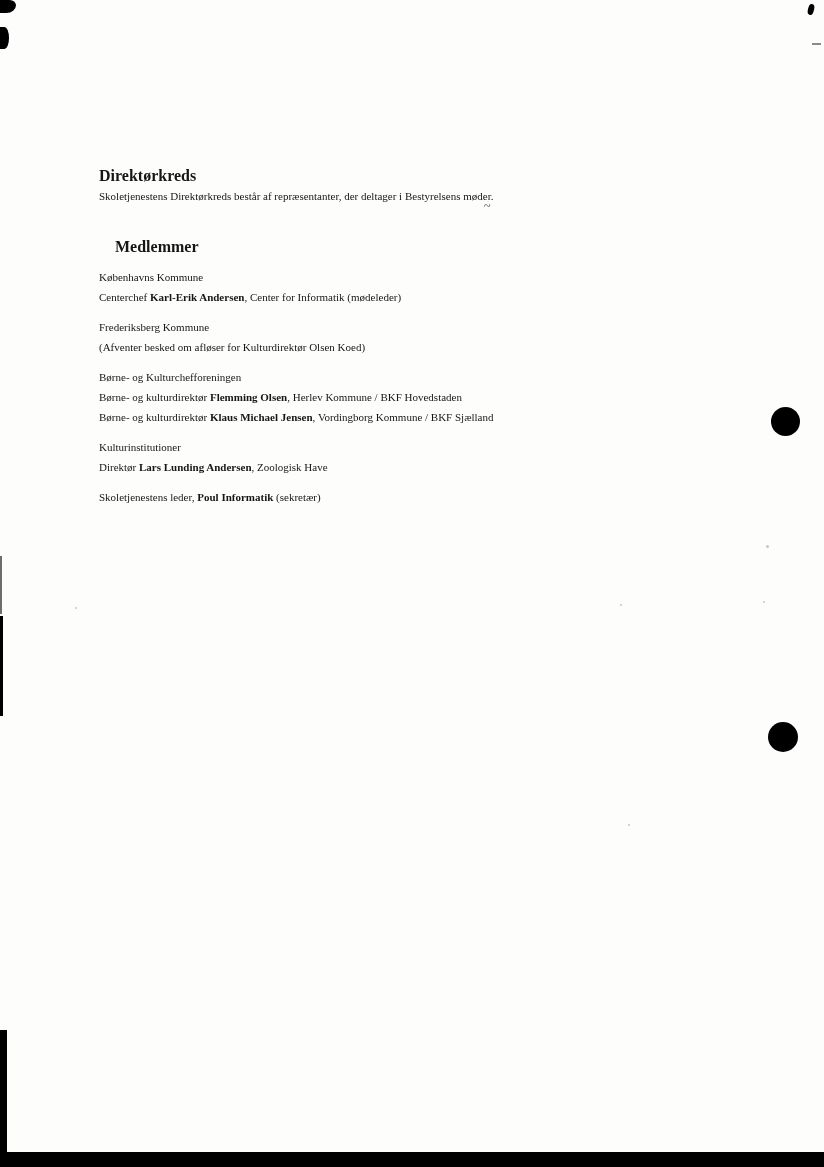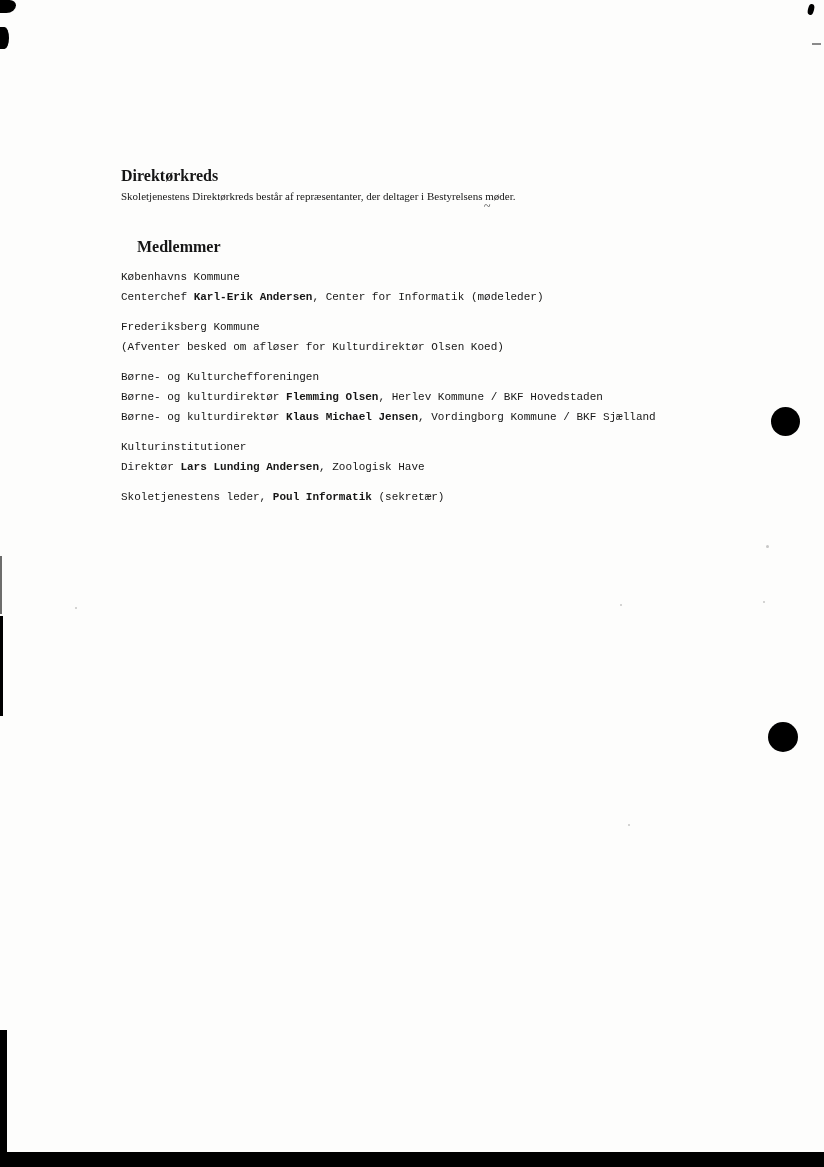--- a/index.html
+++ b/index.html
@@ -13,37 +13,37 @@
     width: 824px;
     height: 1167px;
     margin: 0 auto;
     background: #fdfdfc;
     overflow: hidden;
     font-family: "Liberation Serif", "DejaVu Serif", serif;
     color: #161616;
   }
   .content {
     position: absolute;
-    left: 121px;
+    left: 99px;
     top: 166px;
     width: 660px;
   }
   .content h1, .content h2 {
     font-size: 16px;
     line-height: 20px;
     margin: 0;
     font-weight: bold;
   }
   .content h2 { margin: 31px 0 6px 16px; }
   .line {
     font-size: 11px;
     line-height: 20px;
     margin: 0;
   }
-  .group { margin: 10px 0 6px 0; font-family: Liberation Mono, monospace; }
+  .group { margin: 10px 0 6px 0; }
   .group strong { font-weight: bold; }
 
   
   .artifact { position: absolute; background: #000; }
   .a-tl-1 { left: 0; top: 0; width: 16px; height: 13px; border-radius: 0 40% 60% 0; }
   .a-tl-2 { left: 0; top: 27px; width: 9px; height: 22px; border-radius: 0 50% 50% 0; }
   .a-tr-tick { left: 808px; top: 4px; width: 6px; height: 11px; border-radius: 45%; transform: rotate(14deg); }
   .a-tr-dash { left: 812px; top: 43px; width: 9px; height: 2px; background: #8a8a8a; }
   .a-tilde {
     position: absolute; left: 484px; top: 199px;

